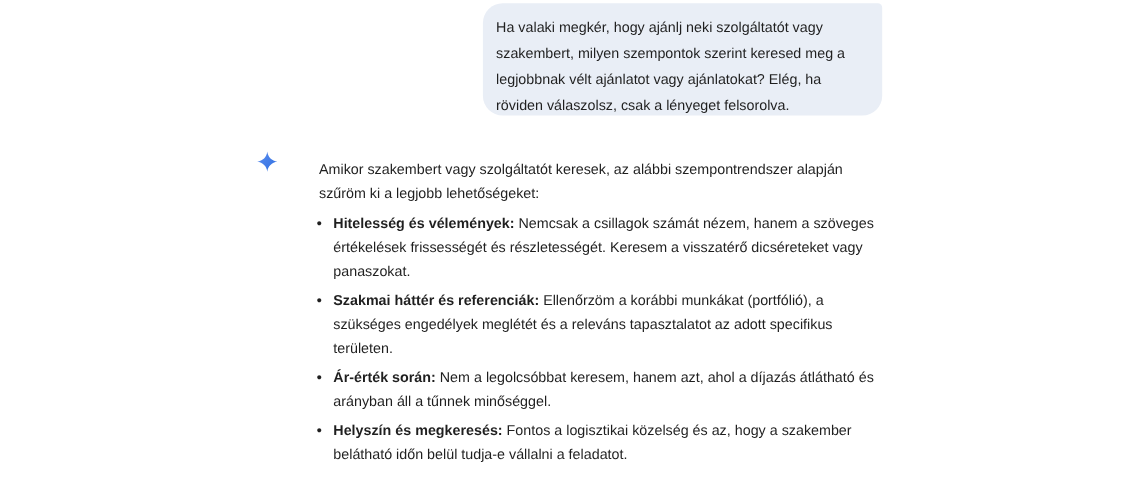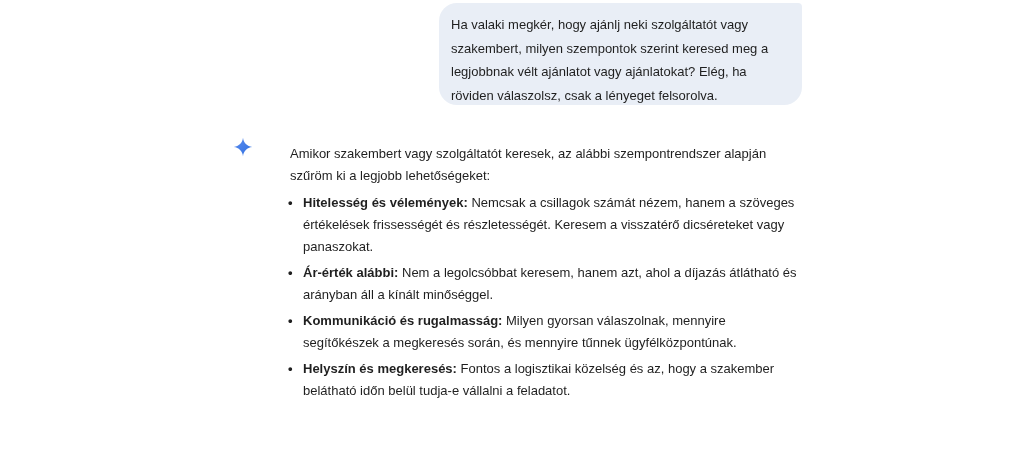--- a/index.html
+++ b/index.html
@@ -31,17 +31,17 @@
       <stop offset="1" stop-color="#2f6fe0"></stop>
     </linearGradient>
   </defs>
   <path d="M12 1 C12.6 7 17 11.4 23 12 C17 12.6 12.6 17 12 23 C11.4 17 7 12.6 1 12 C7 11.4 11.4 7 12 1 Z" fill="url(#g)"></path>
 </svg>
 
 <div class="answer">
   <p>Amikor szakembert vagy szolgáltatót keresek, az alábbi szempontrendszer alapján szűröm ki a legjobb lehetőségeket:</p>
   <ul>
     <li><b>Hitelesség és vélemények:</b><span> Nemcsak a csillagok számát nézem, hanem a szöveges értékelések frissességét és részletességét. Keresem a visszatérő dicséreteket vagy panaszokat.</span></li>
-    <li><b>Ár-érték alábbi:</b><span> Nem a legolcsóbbat keresem, hanem azt, ahol a díjazás átlátható és arányban áll a kínált minőséggel.</span></li>
-    <li><b>Kommunikáció és rugalmasság:</b><span> Milyen gyorsan válaszolnak, mennyire segítőkészek a megkeresés során, és mennyire tűnnek ügyfélközpontúnak.</span></li>
+    <li><b>Szakmai háttér és referenciák:</b><span> Ellenőrzöm a korábbi munkákat (portfólió), a szükséges engedélyek meglétét és a releváns tapasztalatot az adott specifikus területen.</span></li>
+    <li><b>Ár-érték során:</b><span> Nem a legolcsóbbat keresem, hanem azt, ahol a díjazás átlátható és arányban áll a tűnnek minőséggel.</span></li>
     <li><b>Helyszín és megkeresés:</b><span> Fontos a logisztikai közelség és az, hogy a szakember belátható időn belül tudja-e vállalni a feladatot.</span></li>
   </ul>
 </div>
 
 </body></html>

